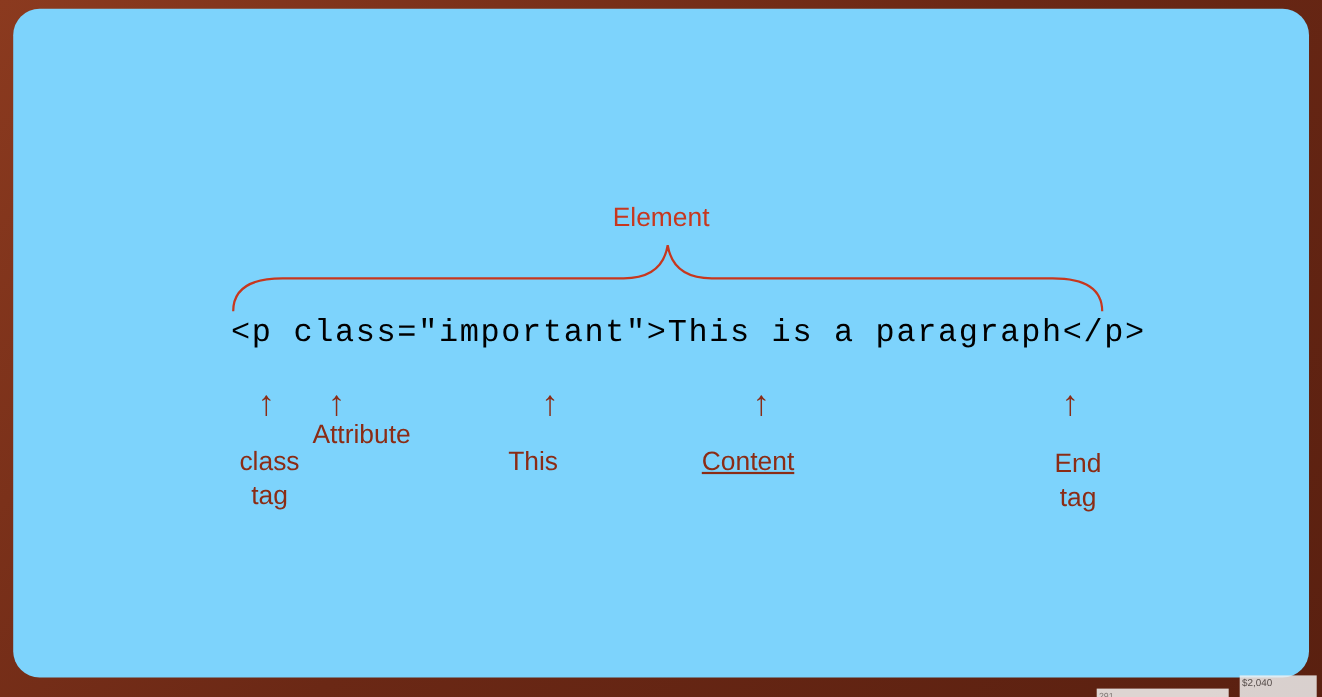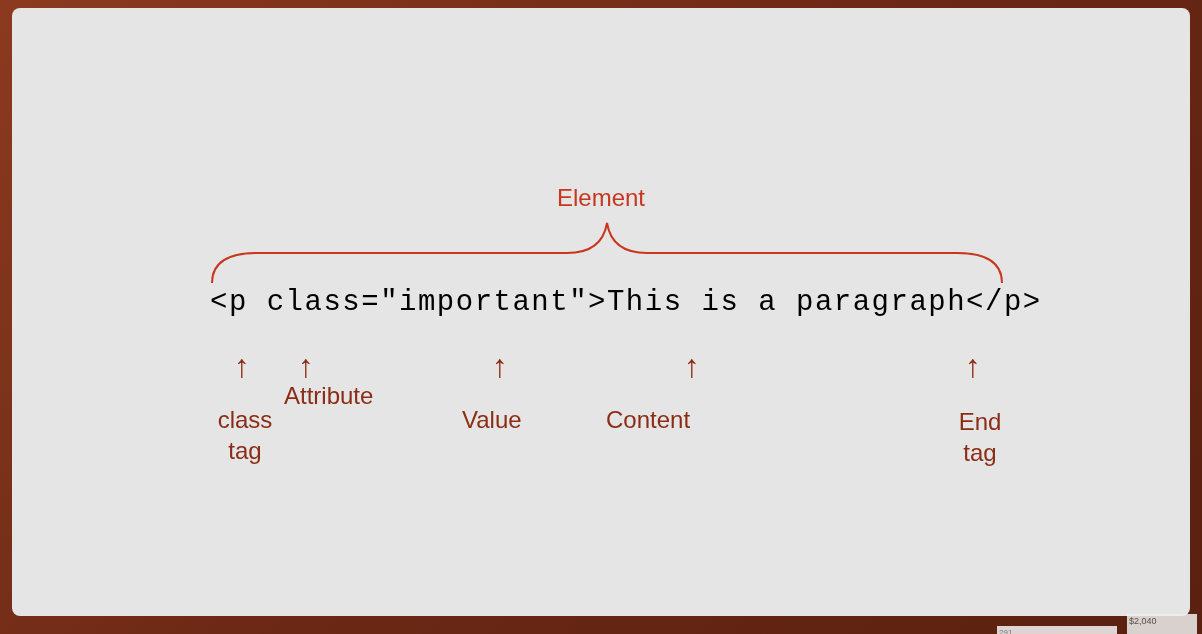--- a/index.html
+++ b/index.html
@@ -14,22 +14,22 @@
       font-family: 'Segoe UI', Tahoma, Geneva, sans-serif;
       position: relative;
       overflow: hidden;
     }
     .card {
       position: absolute;
       top: 8px;
       left: 12px;
       width: 1178px;
       height: 608px;
-      background: #e5e5e5;
-      border-radius: 8px;
+      background: #7dd3fc;
+      border-radius: 24px;
       overflow: hidden;
     }
     .diagram-container {
       position: relative;
       width: 100%;
       height: 100%;
     }
     .element-label {
       position: absolute;
       top: 176px;
@@ -70,21 +70,21 @@
     .label {
       position: absolute;
       color: #8b2c15;
       font-size: 24px;
       font-weight: 500;
       text-align: center;
     }
     .label-start { top: 396px; left: 196px; width: 74px; line-height: 1.3; }
     .label-attribute { top: 374px; left: 272px; }
     .label-value { top: 398px; left: 450px; }
-    .label-content { top: 398px; left: 594px; }
+    .label-content { top: 398px; left: 626px; text-decoration: underline; }
     .label-end { top: 398px; left: 940px; width: 56px; line-height: 1.3; text-align: center; }
     .bg-decoration {
       position: absolute;
       bottom: -10px;
       right: -5px;
       width: 250px;
       height: 180px;
       opacity: 0.85;
     }
     .bg-snippet-1 {
@@ -125,21 +125,21 @@
     <div class="code-line">&lt;p class="important"&gt;This is a paragraph&lt;/p&gt;</div>
 
     <div class="arrow arrow-1">↑</div>
     <div class="arrow arrow-2">↑</div>
     <div class="arrow arrow-3">↑</div>
     <div class="arrow arrow-4">↑</div>
     <div class="arrow arrow-5">↑</div>
 
     <div class="label label-start">class tag</div>
     <div class="label label-attribute">Attribute</div>
-    <div class="label label-value">Value</div>
+    <div class="label label-value">This</div>
     <div class="label label-content">Content</div>
     <div class="label label-end">End tag</div>
 
   </div>
 </div>
 
 <div class="bg-decoration">
 
   <div class="bg-snippet-2">291</div>
   <div class="bg-snippet-1">$2,040</div>

